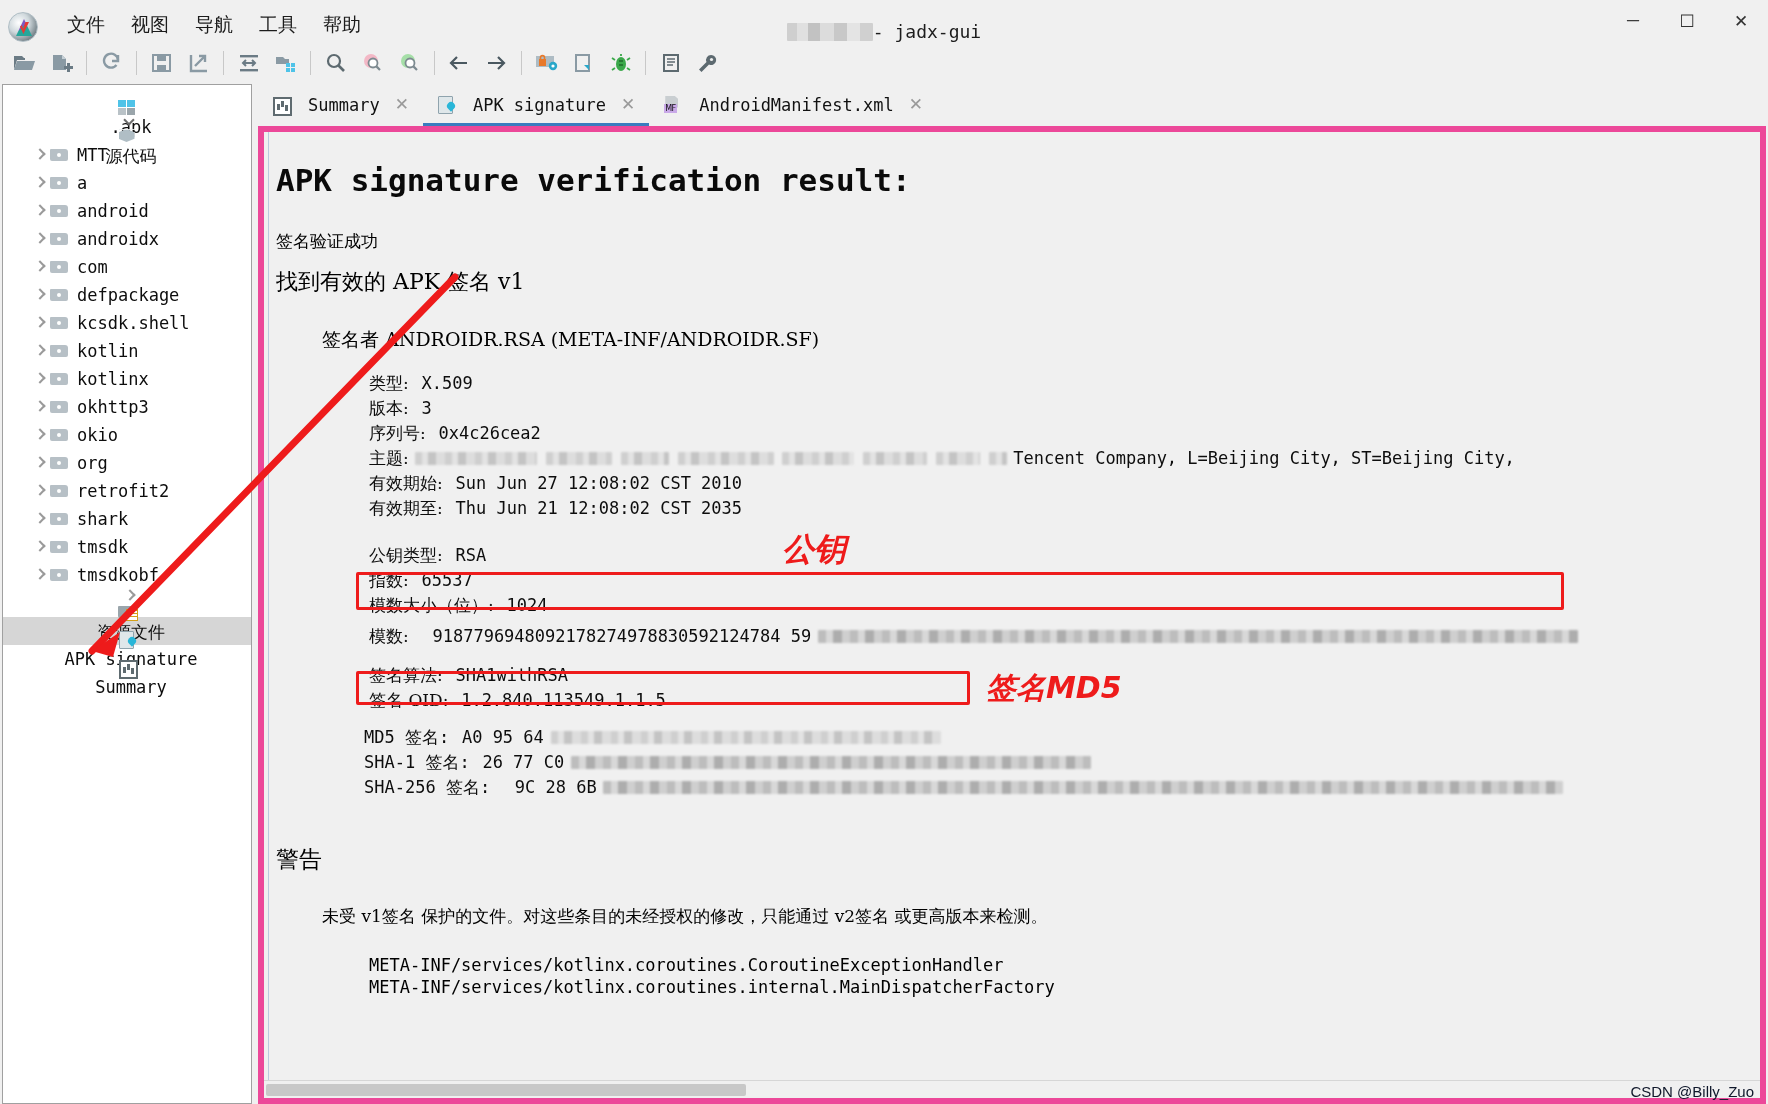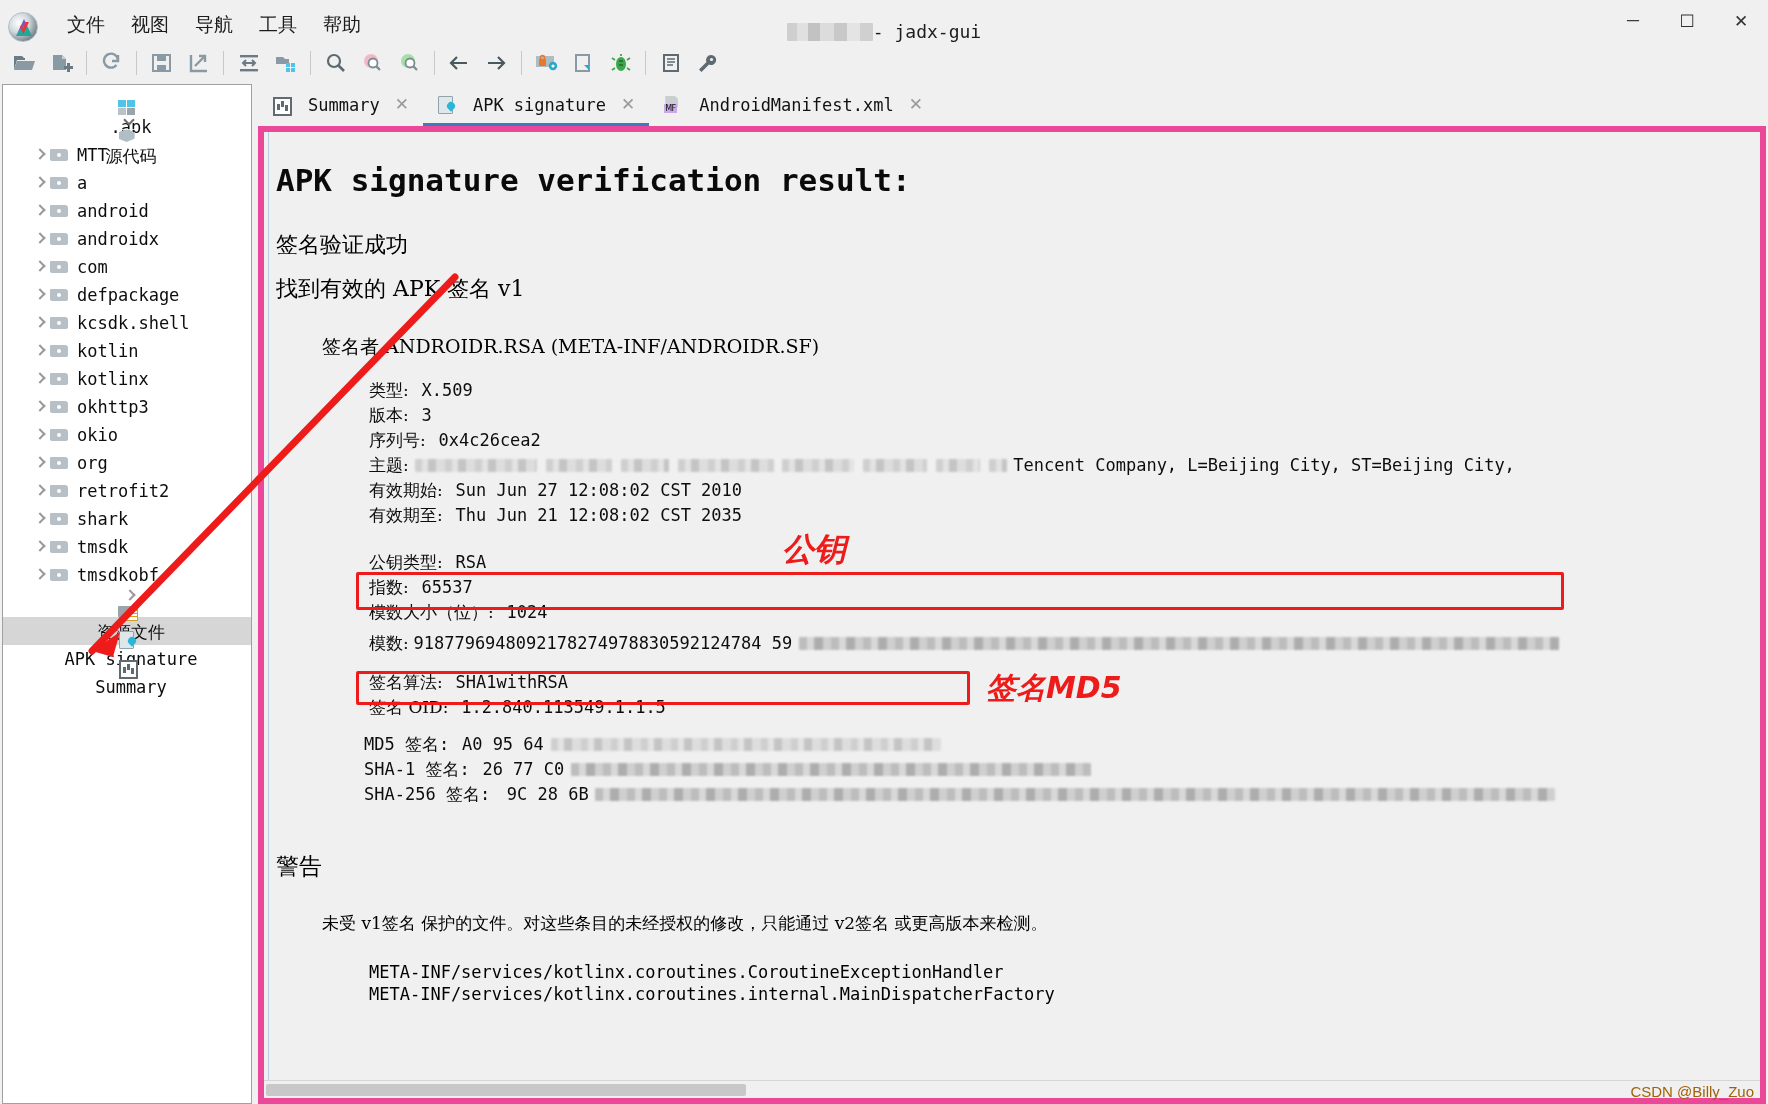--- a/index.html
+++ b/index.html
@@ -136,21 +136,21 @@
   .doc-leftrule{ position:absolute; left:4px; top:0; bottom:0; width:1px; background:#b9cbdd;}
 
   h1.result-title {
     font-family:"DejaVu Sans Mono", monospace;
     font-size:31px; font-weight:bold; color:#0a0a0a;
     margin: 22px 0 0 0; padding-left:12px; letter-spacing:0px;
   }
   .cn { font-family:"DejaVu Serif", serif; }
   .mono { font-family:"DejaVu Sans Mono", monospace; }
   .line { font-size:17px; color:#0d0d0d; line-height:24px; white-space:nowrap; }
-  .ok-line { font-family:"DejaVu Serif", serif; font-size:22px; padding-left:12px; margin-top:32px;}
+  .ok-line { font-family:"DejaVu Serif", serif; font-size:17px; padding-left:12px; margin-top:32px;}
   .found-line { font-size:22px; padding-left:12px; margin-top:14px; }
   .signer { padding-left:58px; margin-top:30px; font-size:19px;}
   .detail { padding-left:105px; }
   .detail2 { padding-left:100px; }
   .warn-title { font-family:"DejaVu Serif", serif; font-size:23px; padding-left:12px; margin-top:44px;}
   .warn-body { padding-left:58px; margin-top:30px; font-size:17px; font-family:"DejaVu Serif",serif;}
   .warn-files { padding-left:105px; margin-top:26px; font-family:"DejaVu Sans Mono", monospace;
      font-size:17px; line-height:22px;}
 
   
@@ -162,21 +162,21 @@
   
   .redbox { position:absolute; border:3px solid #ee1b1b; border-radius:2px; pointer-events:none; }
   .redlabel { position:absolute; color:#ee1b1b; font-weight:bold; font-style:italic;
      font-family:"DejaVu Sans", sans-serif; }
   #arrow-svg { position:absolute; left:0; top:0; width:1768px; height:1104px; pointer-events:none; }
 
   
   #hscroll { position:absolute; left:0; right:0; bottom:0; height:18px; background:#f0f0f0;
      border-top:1px solid #d6d6d6;}
   #hthumb { position:absolute; left:2px; top:3px; height:12px; width:480px; background:#c8c8c8; border-radius:2px;}
-  #watermark { position:absolute; right:14px; bottom:4px; font-size:15px; color:#a16207;
+  #watermark { position:absolute; right:14px; bottom:4px; font-size:15px; color:#0f172a;
      font-family:"Liberation Sans", sans-serif; }
   .tb svg { display:block; }
 </style>
 </head>
 <body>
 
 <div id="titlebar">
   <div id="app-logo"></div>
   <div class="menu-bar">
     <div class="menu-item cn">文件</div>
@@ -509,21 +509,21 @@
         <div class="line detail">
           <span class="cn">指数:</span>
           <span class="mono" style="margin-left:8px">65537</span>
         </div>
         <div class="line detail">
           <span class="cn">模数大小（位）:</span>
           <span class="mono" style="margin-left:8px">1024</span>
         </div>
         <div class="line detail" id="modulus-line" style="margin-top:6px;">
           <span class="cn">模数:</span>
-          <span class="mono" style="margin-left:0">9187796948092178274978830592124784 59</span>
+          <span class="mono" style="margin-left:19px">9187796948092178274978830592124784 59</span>
           <span class="rb rb-dark" style="width:760px"></span>
         </div>
 
         <div style="height:14px"></div>
 
         <div class="line detail">
           <span class="cn">签名算法:</span>
           <span class="mono" style="margin-left:8px">SHA1withRSA</span>
         </div>
         <div class="line detail">
@@ -538,21 +538,21 @@
           <span class="mono" style="margin-left:8px">A0 95 64</span>
           <span class="rb" style="width:390px"></span>
         </div>
         <div class="line detail2">
           <span class="mono">SHA-1 签名:</span>
           <span class="mono" style="margin-left:8px">26 77 C0</span>
           <span class="rb rb-dark" style="width:520px"></span>
         </div>
         <div class="line detail2">
           <span class="mono">SHA-256 签名:</span>
-          <span class="mono" style="margin-left:12px">9C 28 6B</span>
+          <span class="mono" style="margin-left:20px">9C 28 6B</span>
           <span class="rb rb-dark" style="width:960px"></span>
         </div>
 
         <div class="warn-title">警告</div>
         <div class="warn-body">未受 v1签名 保护的文件。对这些条目的未经授权的修改，只能通过 v2签名 或更高版本来检测。</div>
         <div class="warn-files">META-INF/services/kotlinx.coroutines.CoroutineExceptionHandler</div>
         <div class="warn-files" style="margin-top:0">META-INF/services/kotlinx.coroutines.internal.MainDispatcherFactory</div>
       </div>
 
       <div id="hscroll">

